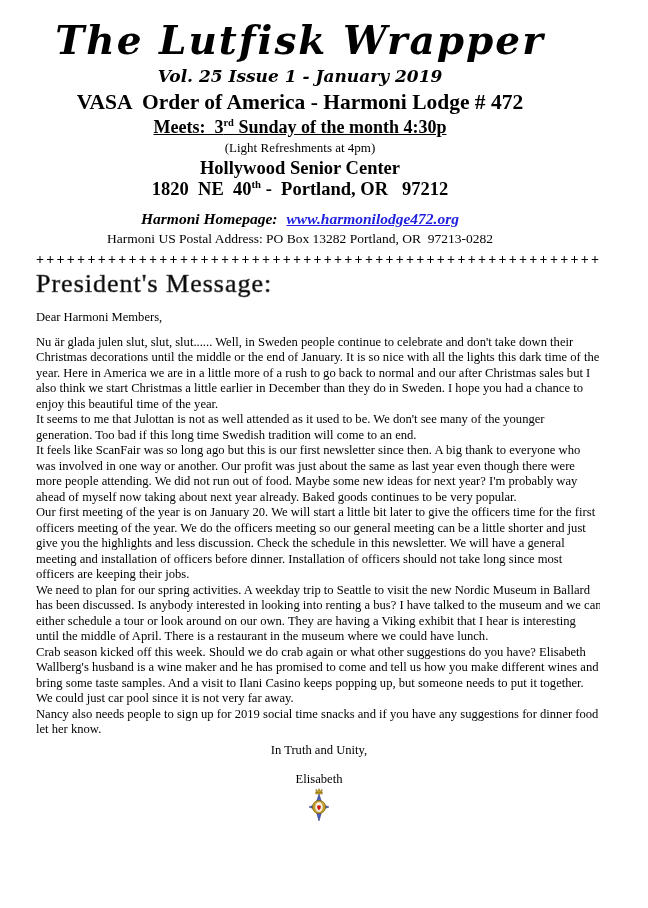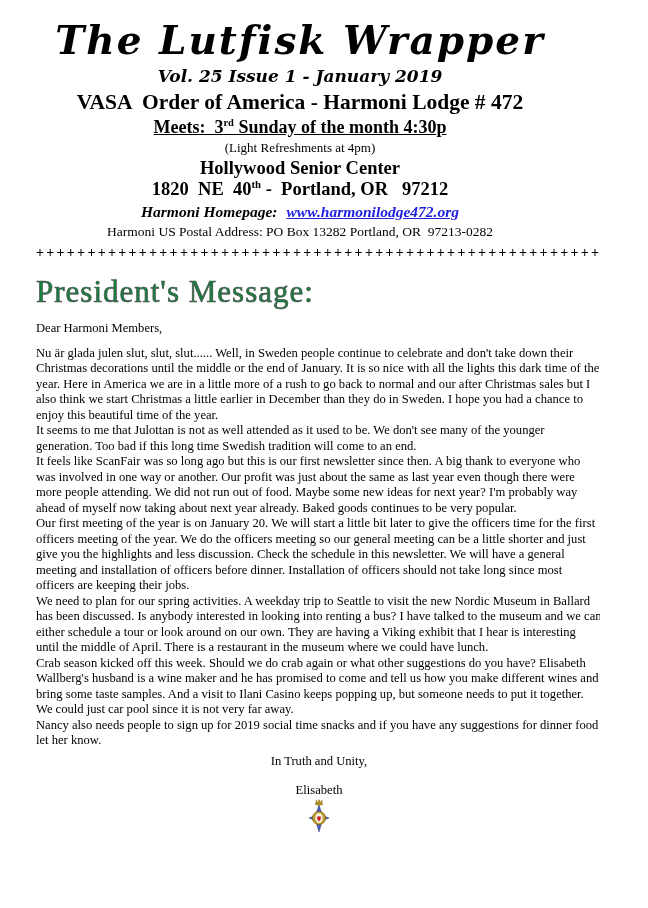--- a/index.html
+++ b/index.html
@@ -22,33 +22,33 @@
     font-style:italic; font-weight:bold;
     font-size:17px; margin-top:1px;
   }
   .org-line { font-weight:bold; font-size:21.5px; margin-top:4px; white-space:pre-wrap; }
   .meets-line { font-weight:bold; font-size:18px; margin-top:2px; }
   .meets-line .u { text-decoration:underline; white-space:pre-wrap; }
   sup { font-size:58%; line-height:0; }
   .refresh-line { font-weight:normal; font-size:13px; margin-top:2px; }
   .venue-line { font-weight:bold; font-size:18.5px; margin-top:2px; }
   .addr-line { font-weight:bold; font-size:18.5px; white-space:pre-wrap; }
-  .homepage-line { font-weight:bold; font-style:italic; font-size:15.5px; margin-top:3px; }
+  .homepage-line { font-weight:bold; font-style:italic; font-size:15.5px; margin-top:10px; }
   .homepage-line .label { padding-right:9px; }
   .homepage-line a { color:#2020df; text-decoration:underline; cursor:pointer; }
   .postal-line { font-size:13.5px; margin-top:3px; white-space:pre-wrap; }
   .content { margin-left:36px; width:566px; }
   .plus-row {
     font-size:14px; font-weight:bold; letter-spacing:2.3px;
     margin-top:5px; white-space:nowrap; overflow:hidden;
   }
   .section-heading {
-    font-size:31px; letter-spacing:1px;
-    color:#15803d; -webkit-text-stroke:0.7px #525252;
-    margin-top:13px;
+    font-size:26px; letter-spacing:1px;
+    color:#000000; -webkit-text-stroke:0.7px #525252;
+    margin-top:1px;
   }
   .salutation { font-size:12.6px; margin-top:11px; }
   .body-text { font-size:12.6px; line-height:15.5px; margin-top:10px; text-align:left; }
   .body-text p { margin:0; }
   .closing { text-align:center; font-size:12.6px; margin-top:5px; }
   .signature { text-align:center; font-size:12.6px; margin-top:14px; }
   .emblem-wrap { text-align:center; margin-top:1px; }
   .emblem-wrap svg { display:inline-block; }
 </style>
 </head>

